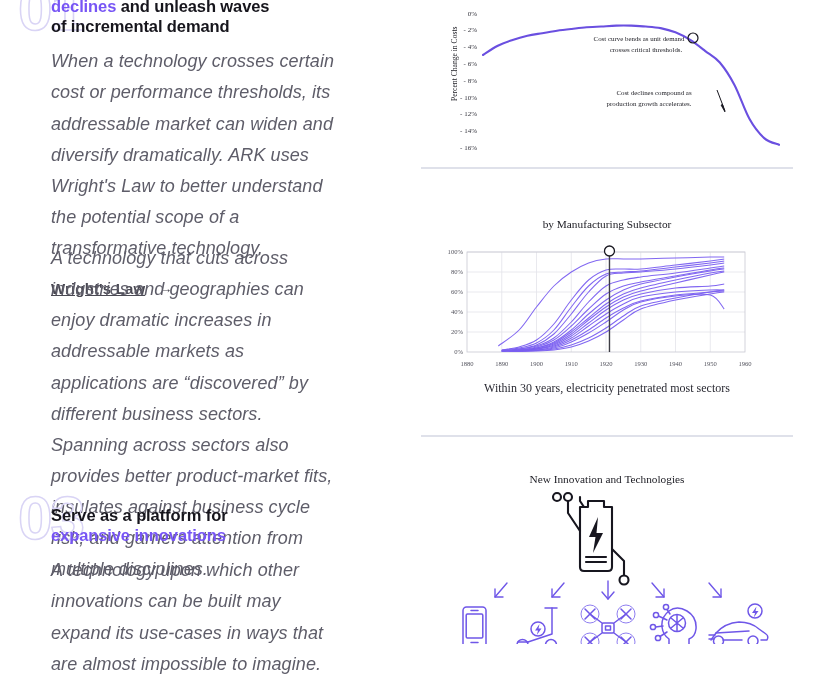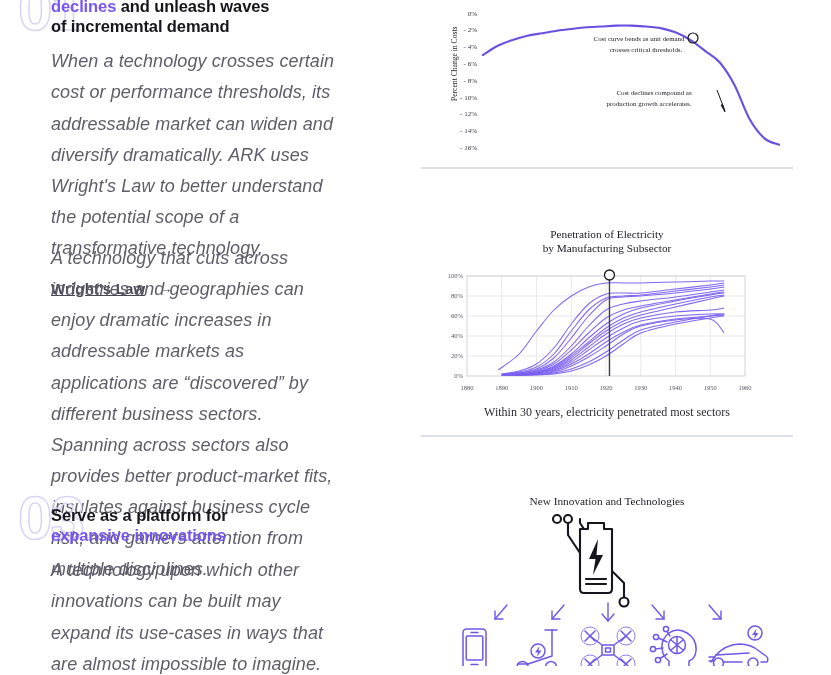--- a/index.html
+++ b/index.html
@@ -72,21 +72,21 @@
     letter-spacing:0.01em;
     text-decoration:underline;
   }
   .link-row .arrow { color:#4a4953; font-size:13px; line-height:1; }
 
   
   .right-col { position:absolute; left:400px; top:0; width:431px; height:675px; }
   .card { position:absolute; left:21px; width:372px; }
   .card-1 { top:-62px; height:224px; }
   .card-2 { top:218px; height:205px; }
-  .card-3 { top:482px; height:193px; }
+  .card-3 { top:460px; height:193px; }
 
   .divider {
     position:absolute; left:21px; width:372px; height:2px;
     background:#dfe1ea;
   }
   .div-1 { top:167px; }
   .div-2 { top:435px; }
 
   .chart-title {
     text-align:center;
@@ -190,21 +190,20 @@
         <text class="annot" x="233" y="157" text-anchor="middle" id="cc-a2l1">Cost declines compound as</text>
         <text class="annot" x="228" y="168" text-anchor="middle" id="cc-a2l2">production growth accelerates.</text>
         <path d="M296,152 L304,173" stroke="#17161f" stroke-width="1" fill="none"></path>
         <path d="M300,167 L304,174 L301.5,166.5 Z" fill="#17161f" stroke="#17161f" stroke-width="0.8"></path>
       </svg>
     </div>
 
     <div class="divider div-1"></div>
 
     <div class="card card-2">
-      <p class="chart-title" style="margin-top:10px;">Penetration of Electricity</p>
       <p class="chart-title">by Manufacturing Subsector</p>
       <svg width="372" height="140" viewBox="0 0 372 140" style="margin-top:4px">
         <g id="ep-grid">
             <line x1="46" x2="324" y1="96" y2="96" class="grid"></line>
             <line x1="46" x2="324" y1="76" y2="76" class="grid"></line>
             <line x1="46" x2="324" y1="56" y2="56" class="grid"></line>
             <line x1="46" x2="324" y1="36" y2="36" class="grid"></line>
             <line x1="46" x2="324" y1="16" y2="16" class="grid"></line>
             <line y1="16" y2="116" x1="80.75" x2="80.75" class="grid"></line>
             <line y1="16" y2="116" x1="115.5" x2="115.5" class="grid"></line>

